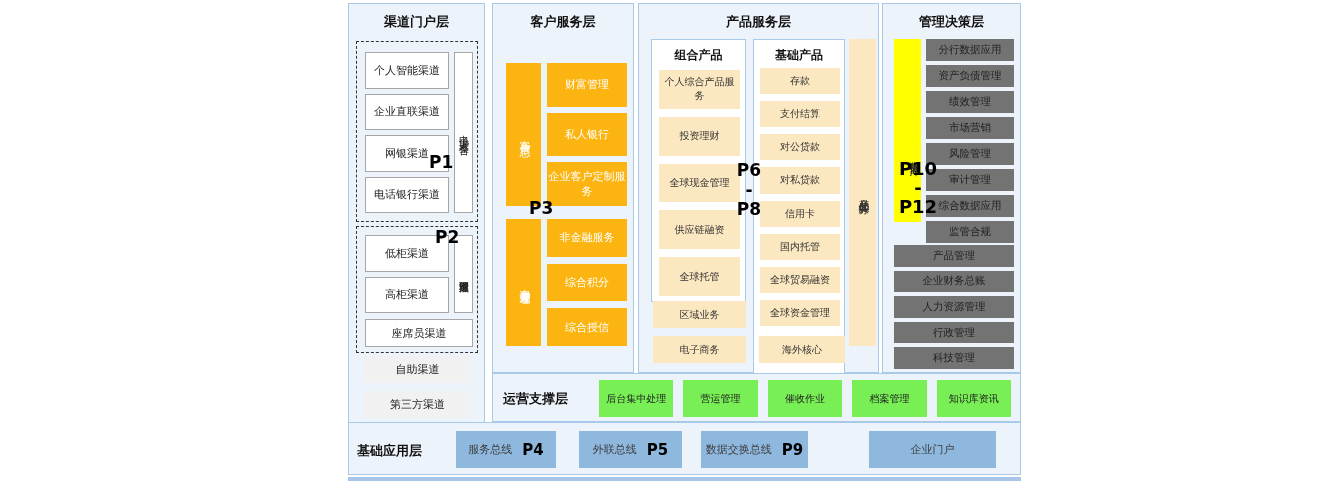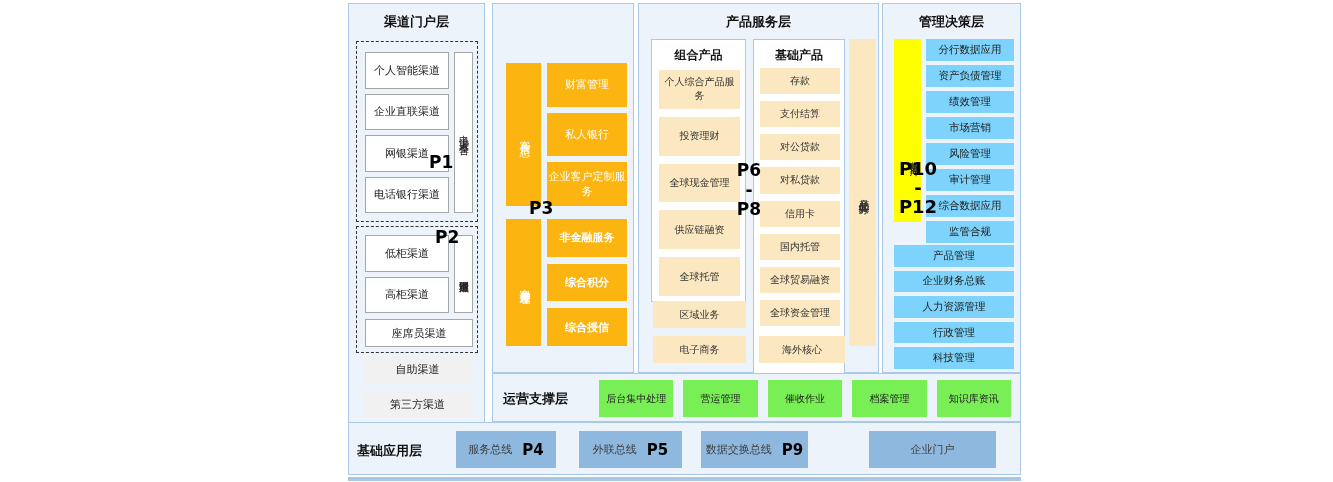--- a/index.html
+++ b/index.html
@@ -17,21 +17,21 @@
 
   .abs { position:absolute; box-sizing:border-box; }
   .vstack { display:flex; flex-direction:column; }
   .cell { display:flex; align-items:center; justify-content:center; text-align:center; box-sizing:border-box; }
   .vtext { writing-mode:vertical-rl; text-orientation:upright; letter-spacing:2px; }
 
   .wbox  { background:#ffffff; border:1px solid #a6a6a6; font-size:11px; color:#222; }
   .graybox { background:#f1f1f1; font-size:11px; color:#222; }
   .obox  { background:#fbb410; color:#ffffff; font-size:11px; }
   .cbox  { background:#fce8c0; color:#333; font-size:10px; }
-  .ybox  { background:#7dd3fc; color:#222; font-size:10.5px; }
+  .ybox  { background:#737373; color:#222; font-size:10.5px; }
   .gbox  { background:#77ef55; color:#222; font-size:10px; }
   .bluebox { background:#8fb8df; color:#3c3c3c; font-size:11px; gap:10px; }
   .bluebox .bb-p { font-size:15px; font-weight:bold; color:#000; }
 
   .dashed { position:absolute; border:1.5px dashed #333; box-sizing:border-box; }
   .plabel { position:absolute; font-weight:bold; font-size:17px; color:#000; z-index:3; line-height:1; }
   .prange { position:absolute; font-weight:bold; font-size:17px; color:#000; z-index:3;
             text-align:center; line-height:1.15; }
 
   
@@ -48,21 +48,21 @@
   .p2 { left:78px; top:2px; }
   .extras { position:absolute; left:15px; top:352px; width:107px; height:62px; gap:8px; }
   .extras .graybox { flex:1; }
 
   
   .c2-vbar1 { left:13px; top:59px; width:35px; height:143px; font-size:11px; }
   .c2-list1 { position:absolute; left:54px; top:59px; width:80px; height:143px; gap:6px; }
   .c2-list1 .obox { flex:1; padding:0 0; }
   .p3 { left:36px; top:196px; }
   .c2-vbar2 { left:13px; top:215px; width:35px; height:127px; font-size:11px; letter-spacing:1px; }
-  .c2-list2 { position:absolute; left:54px; top:215px; width:80px; height:127px; gap:7px;font-weight:bold; }
+  .c2-list2 { position:absolute; left:54px; top:215px; width:80px; height:127px; gap:7px; }
   .c2-list2 .obox { flex:1; }
 
   
   .subpanel { position:absolute; background:#ffffff; border:1px solid #a9c9e8; box-sizing:border-box; }
   .subpanel h3 { margin:0; padding-top:7px; text-align:center; font-size:12px; font-weight:bold; color:#111; }
   .combo { left:12px; top:35px; width:95px; height:263px; }
   .combo-list { position:absolute; left:7px; top:30px; width:81px; height:226px; gap:8px; }
   .combo-list .cbox { flex:1; padding:0 2px; }
   .basic { left:114px; top:35px; width:92px; height:337px; }
   .basic-list { position:absolute; left:6px; top:28px; width:80px; height:258px; gap:7px; }
@@ -126,20 +126,21 @@
     </div>
 
     <div class="vstack extras">
 
     <div class="cell graybox">自助渠道</div>
         <div class="cell graybox">第三方渠道</div>
       </div>
   </section>
 
   <section class="panel col2">
+    <h2>客户服务层</h2>
     <div class="abs cell obox vtext c2-vbar1">客户信息</div>
     <div class="vstack c2-list1">
 
     <div class="cell obox">财富管理</div>
         <div class="cell obox">私人银行</div>
         <div class="cell obox">企业客户定制服务</div>
       </div>
     <div class="plabel p3">P3</div>
     <div class="abs cell obox vtext c2-vbar2">客户关系管理</div>
     <div class="vstack c2-list2">

